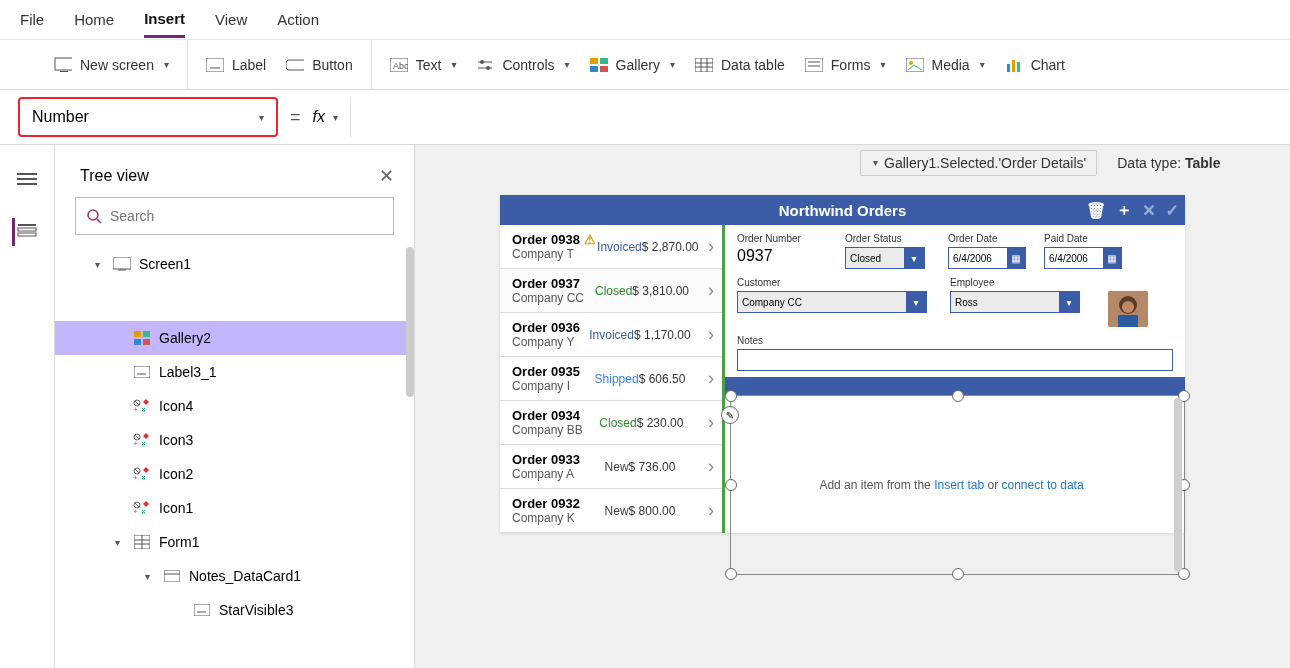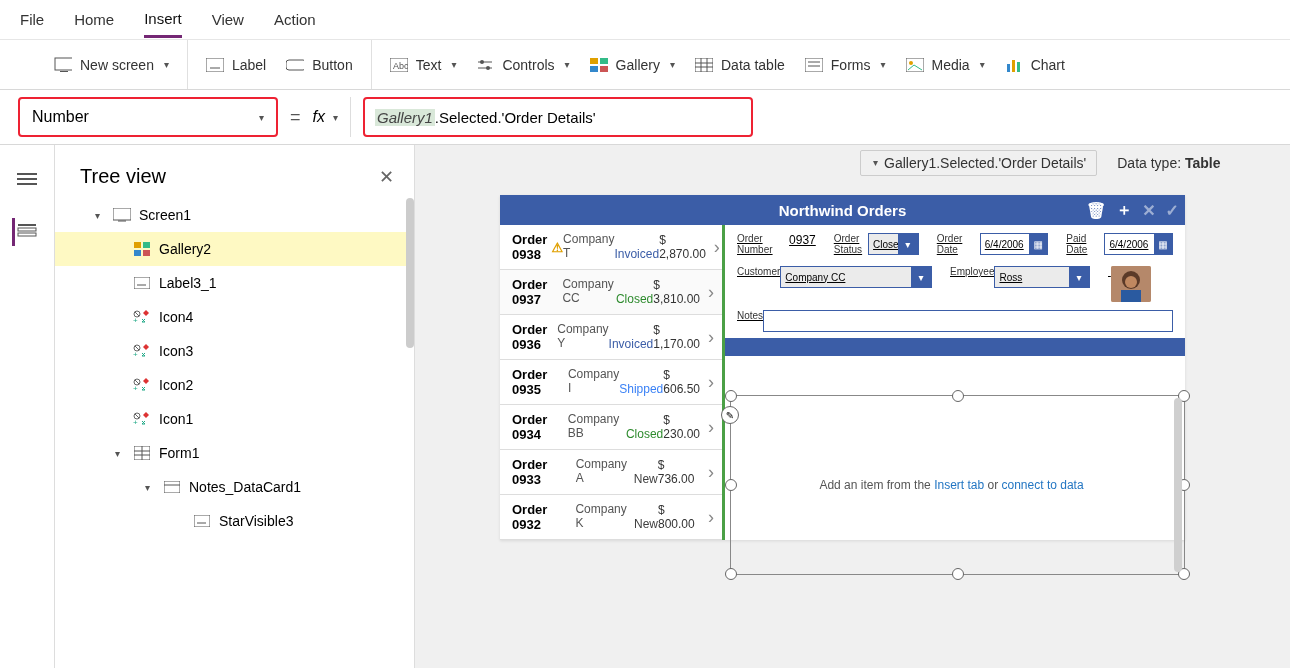--- a/index.html
+++ b/index.html
@@ -1,21 +1,21 @@
 <!DOCTYPE html>
 <html><head>
 <meta charset="utf-8">
 <style>
   * { box-sizing: border-box; margin: 0; padding: 0; font-family: "Segoe UI", Arial, sans-serif; }
   body { background: #fff; width: 1290px; height: 668px; overflow: hidden; }
 
   
   .menubar { height: 40px; display: flex; align-items: center; padding: 0 20px; gap: 30px; border-bottom: 1px solid #e6e6e6; }
   .menubar-item { font-size: 15px; color: #333; padding: 8px 0; cursor: pointer; }
-  .menubar-item.active { font-weight: 400; border-bottom: 3px solid #742774; color: #111; }
+  .menubar-item.active { font-weight: 700; border-bottom: 3px solid #742774; color: #111; }
 
   
   .ribbon { height: 50px; display: flex; align-items: center; border-bottom: 1px solid #d8d8d8; padding-left: 36px; }
   .ribbon-group { display: flex; align-items: center; gap: 20px; padding: 0 18px; height: 100%;}
   .ribbon-sep { width:1px; height:100%; background:#e0e0e0; }
   .ribbon-btn { display: flex; align-items: center; gap: 8px; font-size: 14px; color: #333; cursor: pointer; }
   .ribbon-btn .ico { width: 18px; height: 18px; display:inline-flex; align-items:center; justify-content:center; }
   .chev { font-size: 10px; color: #555; margin-left:2px;}
 
   
@@ -33,64 +33,64 @@
   .subinfo .pill { border:1px solid #ccc; border-radius:2px; padding:4px 10px; display:flex; align-items:center; gap:6px; }
 
   
   .leftrail { position:absolute; left:0; top:145px; width:55px; bottom:0; border-right:1px solid #ddd; display:flex; flex-direction:column; align-items:center; padding-top:20px; gap:25px;}
   .leftrail .ritem { width:28px; height:28px; display:flex; align-items:center; justify-content:center; cursor:pointer; color:#555;}
   .leftrail .ritem.active { border-left:3px solid #742774; padding-left:0px; margin-left:-3px;}
 
   
   .treepanel { position:absolute; left:55px; top:145px; width:360px; bottom:0; border-right:1px solid #ddd; background:#fff; display:flex; flex-direction:column; }
   .tp-header { display:flex; justify-content:space-between; align-items:center; padding: 20px 20px 10px 25px; }
-  .tp-title { font-size:20px; }
+  .tp-title { font-size:16px; }
   .tp-search { margin: 0 20px 12px 20px; border:1px solid #bbb; height:38px; display:flex; align-items:center; padding:0 10px; gap:8px; color:#888;}
   .tp-search input { border:none; outline:none; flex:1; font-size:14px; }
   .tree { flex:1; overflow:auto; position:relative;}
   .tree-scroll { position:absolute; right:0; top:0; width:8px; height:150px; background:#ccc; border-radius:4px;}
   .tnode { display:flex; align-items:center; height:34px; padding-left: 12px; gap:8px; font-size:14px; cursor:pointer; }
-  .tnode.sel { background:#fef9c3; }
+  .tnode.sel { background:#c4b5fd;margin-top:40px; }
   .tnode .exp { width:10px; font-size:10px; color:#555; }
   .tnode .ticon { width:18px; height:18px; display:inline-flex; align-items:center; justify-content:center;}
   .ind1 { padding-left: 40px;} 
   .ind2 { padding-left: 60px;}
   .ind3 { padding-left: 90px;}
   .ind4 { padding-left: 120px;}
 
   
   .canvas { position:absolute; left:415px; top:145px; right:0; bottom:0; background:#f0f0f0; }
   .canvas-inner { position:relative; width:100%; height:100%; }
 
   .appframe { position:absolute; left:85px; top:50px; width:685px; background:#fff; box-shadow:0 1px 3px rgba(0,0,0,0.1); }
   .app-titlebar { height:30px; background:#3b5da7; color:#fff; display:flex; align-items:center; justify-content:center; position:relative; font-weight:600; font-size:15px; }
   .app-actions { position:absolute; right:6px; top:0; bottom:0; display:flex; align-items:center; gap:10px; }
   .app-actions span { cursor:pointer; font-size:16px; }
 
   .app-body { display:flex; }
   .order-list { width:225px; border-right:3px solid #4ba046; }
   .order-item { border-bottom:1px solid #ddd; padding:7px 8px 7px 12px; display:flex; align-items:center; justify-content:space-between; }
   .order-item.sel { background:#fafafa; }
-  .oi-left { display:flex; flex-direction:row; }
+  .oi-left { display:flex; flex-direction:column; }
   .oi-title { font-weight:600; font-size:13px; display:flex; align-items:center; gap:4px;}
   .oi-sub { font-size:12px; color:#555; }
   .oi-right { display:flex; align-items:flex-end; margin-right:4px;justify-content:space-between;}
   .oi-status { font-size:12px; }
   .st-invoiced { color:#3b5da7; }
   .st-closed { color:#2e8b2e; }
   .st-shipped { color:#3b82f6; }
   .st-new { color:#404040; }
   .oi-amt { font-size:12px; color:#333; }
   .oi-chevron { font-size:18px; color:#888; margin-left:4px;}
 
   .detail-pane { flex:1; padding:8px 12px 0 12px; position:relative; }
   .field-row { display:flex; gap:18px; margin-bottom:8px; }
-  .fld { display:flex; flex-direction:row;text-decoration:underline; }
+  .fld { display:flex; flex-direction:column; }
   .fld label { font-size:10px; color:#333; margin-bottom:3px; }
-  .fld .val { font-size:12px; }
+  .fld .val { font-size:16px; }
   .combo { height:22px; border:1px solid #3b5da7; display:flex; align-items:center; font-size:10px; padding-left:4px; position:relative; background:#ebebeb;}
   .combo .cbtn { position:absolute; right:0; top:0; bottom:0; width:20px; background:#3b5da7; color:#fff; display:flex; align-items:center; justify-content:center; font-size:10px;}
   .dateinp { height:22px; border:1px solid #3b5da7; display:flex; align-items:center; font-size:10px; padding-left:4px; position:relative; width:78px;}
   .dateinp .dbtn { position:absolute; right:0; top:0; bottom:0; width:18px; background:#3b5da7; color:#fff; display:flex; align-items:center; justify-content:center; font-size:10px;}
   .textinp { height:22px; border:1px solid #3b5da7; width:100%; }
   .avatar { width:40px; height:36px; background:#d0a080; border-radius:2px; display:flex; align-items:center; justify-content:center; font-size:18px; overflow:hidden;}
 
   .blue-strip { height:18px; background:#3b5da7; margin: 6px -12px 0 -12px;}
 
   
@@ -237,26 +237,20 @@
   <div class="prop-select">
     <span>Number</span>
     <span class="chev">▾</span>
   </div>
   <span class="eq">=</span>
   <div class="fx-wrap">
     <span class="fx-lbl">fx</span>
     <span class="chev">▾</span>
   </div>
   <div style="width:1px;height:40px;background:#ddd"></div>
-  <div class="formula-area">
-    <div class="formula-box">
-      <span class="tok-i">Gallery1</span>
-        <span>.Selected.'Order Details'</span>
-    </div>
-  </div>
 </div>
 
 <div class="leftrail">
   <div class="ritem">
     <svg width="20" height="14">
         <line x1="0" y1="2" x2="20" y2="2" stroke="#555" stroke-width="2"></line>
         <line x1="0" y1="7" x2="20" y2="7" stroke="#555" stroke-width="2"></line>
         <line x1="0" y1="12" x2="20" y2="12" stroke="#555" stroke-width="2"></line>
       </svg>
   </div>
@@ -266,20 +260,29 @@
         <rect x="1" y="9" width="18" height="3" fill="none" stroke="#555"></rect>
         <rect x="1" y="0" width="18" height="2" fill="#555"></rect>
       </svg>
   </div>
 </div>
 
 <div class="treepanel">
   <div class="tp-header">
     <span class="tp-title">Tree view</span>
     <span style="font-size:18px;color:#666;cursor:pointer">✕</span>
+  </div>
+  <div class="tp-search">
+    <span style="color:#a3386f">
+      <svg width="16" height="16">
+          <circle cx="7" cy="7" r="5" fill="none" stroke="#a3386f" stroke-width="1.5"></circle>
+          <line x1="11" y1="11" x2="15" y2="15" stroke="#a3386f" stroke-width="1.5"></line>
+        </svg>
+    </span>
+    <input placeholder="Search" style="">
   </div>
   <div class="tree" id="tree-container">
     <div class="tree-scroll"></div>
   <div class="tnode ind1">
         <span class="exp">▾</span>
         <span class="ticon">
           <svg width="18" height="14">
             <rect x="0" y="0" width="18" height="12" fill="none" stroke="#555"></rect>
             <line x1="5" y1="13" x2="13" y2="13" stroke="#555"></line>
           </svg>

